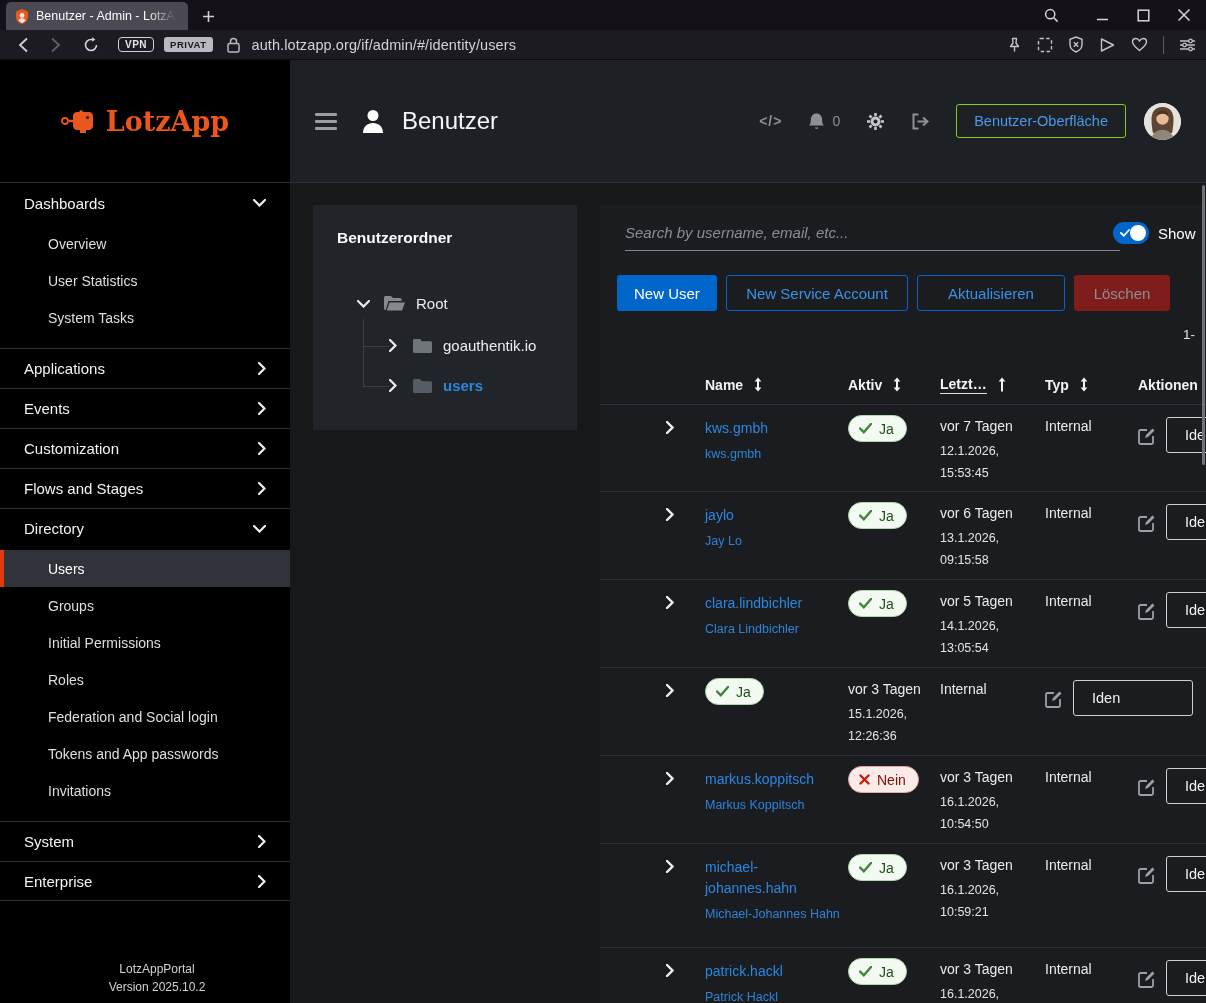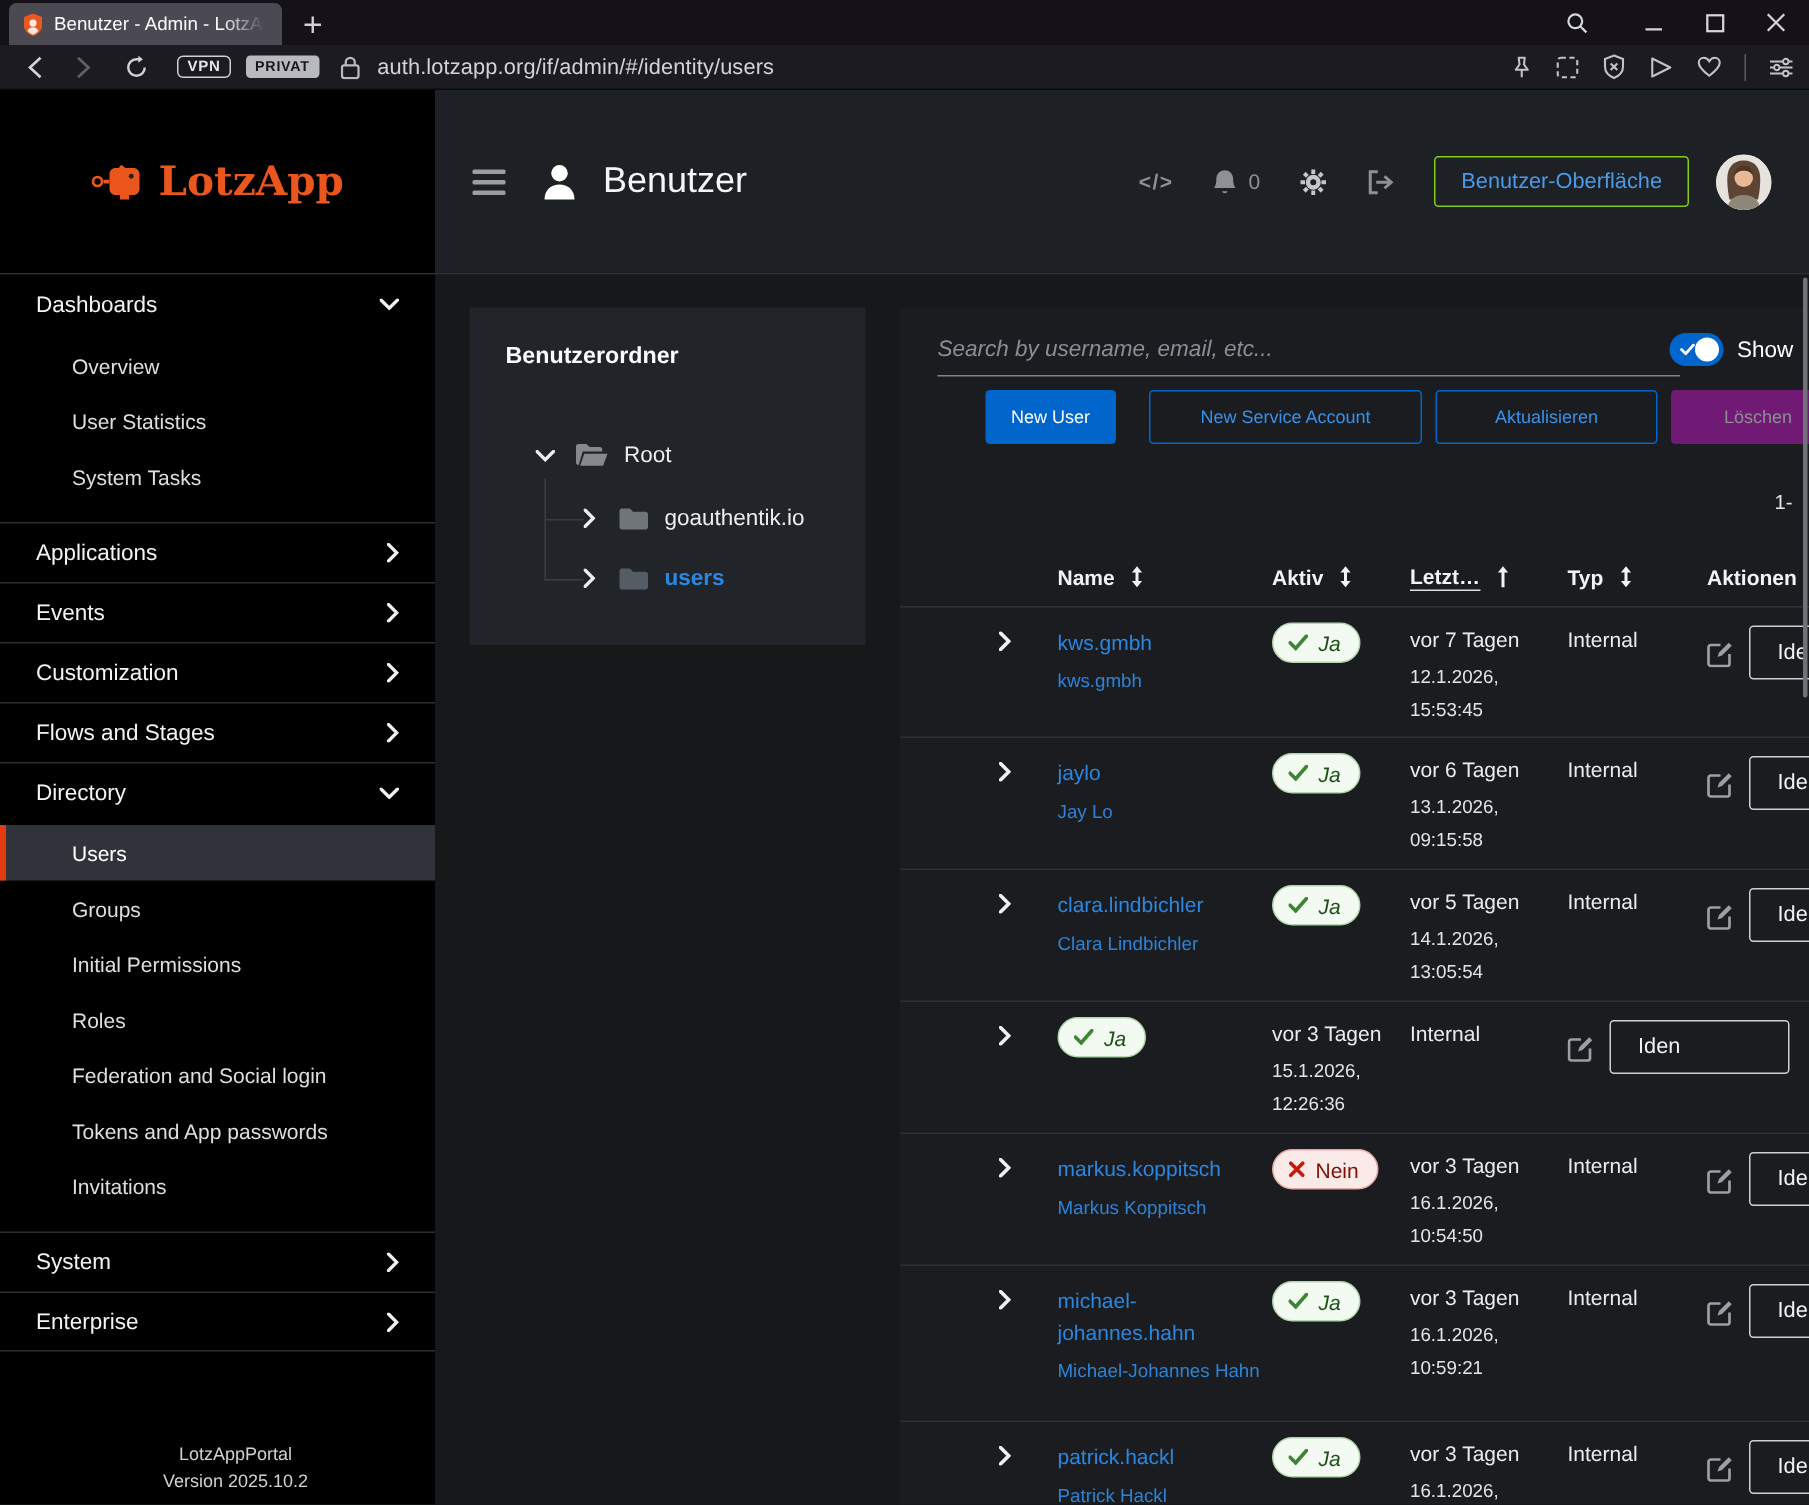--- a/index.html
+++ b/index.html
@@ -80,46 +80,46 @@
     border:none; border-bottom:1px solid #80838a; color:#e6e6e8; font-size:15px; font-style:italic;
     font-family:inherit; outline:none; }
   .search-input::placeholder { color:#8b8e94; font-style:italic; }
   .toggle-wrap { position:absolute; left:513px; top:17px; display:flex; align-items:center; gap:9px; }
   .toggle { width:36px; height:22px; background:#0066cc; border-radius:11px; position:relative;
     display:flex; align-items:center; }
   .toggle .knob { position:absolute; right:3px; width:16px; height:16px; background:#fff; border-radius:50%; }
   .toggle .tick { margin-left:7px; }
   .toggle-label { color:#fff; font-size:15px; }
   .btn-row { position:relative; height:58px; }
-  .btn { position:absolute; top:3px; height:36px; border-radius:3px; font-size:12px;
-    font-family:inherit; display:flex; align-items:center; justify-content:center; padding:0 17px;margin-left:40px; }
+  .btn { position:absolute; top:18px; height:36px; border-radius:3px; font-size:15px;
+    font-family:inherit; display:flex; align-items:center; justify-content:center; padding:0 17px; }
   .btn.primary { left:17px; background:#0066cc; color:#fff; border:none; }
   .btn.outline { background:transparent; border:1px solid #0066cc; color:#3a92e8; }
   .btn.o1 { left:126px; width:182px; }
   .btn.o2 { left:317px; width:148px; }
-  .btn.disabled { left:474px; width:116px; background:#701a75; color:#8b8f93; border:none; }
+  .btn.disabled { left:474px; width:96px; background:#7f1d1d; color:#8b8f93; border:none; }
   .pag-row { position:relative; height:50px; }
   .pagination { position:absolute; left:583px; top:12px; font-size:13.5px; color:#e1e3e5; white-space:nowrap; }
 
   .grid-row { display:grid; grid-template-columns:41px 39px 143px 92px 105px 93px auto; padding-left:25px; }
   .thead { height:40px; border-bottom:1px solid #2f3236; align-items:center; }
   .th { font-size:14px; font-weight:bold; color:#f2f3f4; display:flex; align-items:center; gap:10px; }
   .th .u { border-bottom:1px solid #dcdee0; padding-bottom:1px; }
   .trow { border-bottom:1px solid #2e3134; }
   .trow > div { padding-top:13px; }
   .r1 { min-height:87px; } .r2,.r3,.r4,.r5 { min-height:88px; } .r6 { min-height:104px; } .r7 { min-height:100px; }
   .cb { width:16px; height:16px; background:#fff; border-radius:2px; margin-top:0; }
   .thead .cb { margin-top:0; }
   .trow .cb-cell { padding-top:14px; }
   .expander { padding-top:16px !important; }
   .name-cell a { color:#2b87e0; font-size:14px; text-decoration:none; line-height:1.5; display:block; }
   .name-sub { color:#2f83d6; font-size:12.5px; margin-top:5px; line-height:1.6; }
   .badge { display:inline-flex; align-items:center; gap:7px; height:27px; padding:0 12px 0 10px;
     border-radius:14px; font-size:14px; margin-top:-3px; }
-  .badge.ja { background:#f3faf2; border:1px solid #b1d8ab; color:#1e4f18;font-style:italic; }
+  .badge.ja { background:#f3faf2; border:1px solid #b1d8ab; color:#1e4f18; }
   .badge.nein { background:#faeae8; border:1px solid #e0a9a1; color:#7d1007; }
   .last-rel { color:#eaebec; font-size:14px; }
   .last-sub { color:#e2e3e5; font-size:12.5px; margin-top:7px; line-height:1.75; }
   .typ-cell { color:#eaebec; font-size:14px; }
   .act-cell { display:flex; align-items:flex-start; gap:10px; padding-top:12px !important; }
   .edit-ic { margin-top:10px; color:#9ba0a5; }
   .id-btn { height:36px; width:120px; flex:none; border:1px solid #cdd0d3; border-radius:3px;
     background:transparent; color:#f0f1f2; font-size:14.5px; font-family:inherit;
     display:flex; align-items:center; padding:0 18px; }
   .scrollthumb { position:absolute; right:1px; top:185px; width:3px; height:280px; background:#6f7276; border-radius:2px; }

